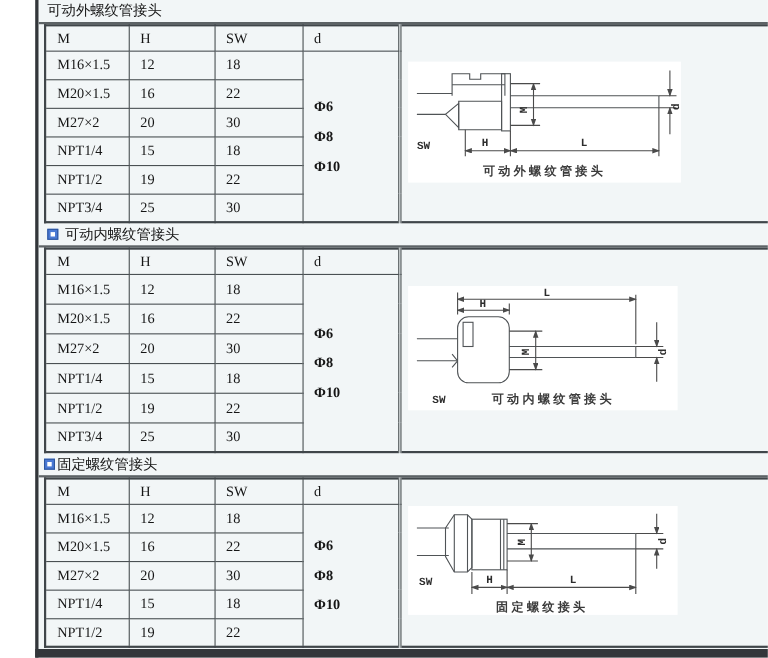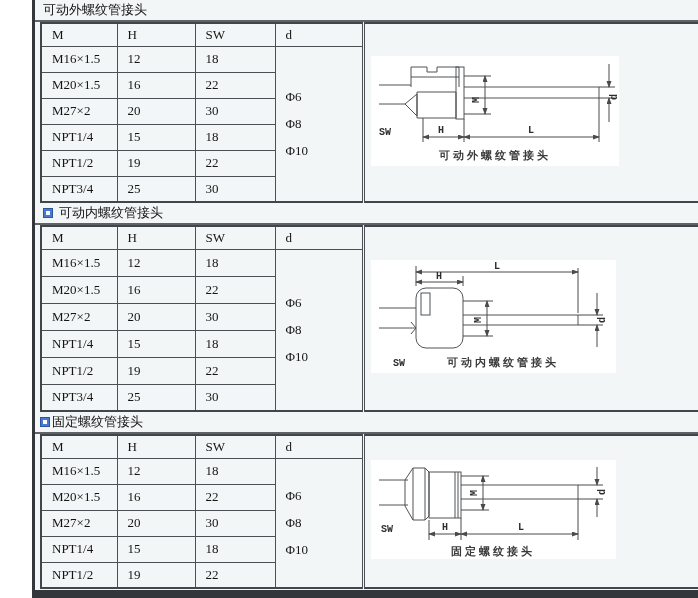--- a/index.html
+++ b/index.html
@@ -46,21 +46,21 @@
     padding:0 0 0 10px;
     height:26px;
     box-sizing:border-box;
     overflow:hidden;
     vertical-align:middle;
   }
   .section-2 .spec-table td{height:27px;}
   .spec-table td.hcell{height:23px;}
   .section-2 .spec-table td.hcell{height:23px;}
   td.d-cell{vertical-align:middle;}
-  td.d-cell div{height:27px;line-height:27px;}
+  td.d-cell div{height:27px;line-height:27px;font-weight:bold;}
   td.diag-cell{
     border-left:3px double #4a5053;
     padding:0 0 0 6px;
     vertical-align:middle;
   }
   .diag-box{background:#ffffff;display:inline-block;line-height:0;}
   svg{display:block;}
   svg .ln{stroke:#4f5356;stroke-width:1;fill:none;}
   svg .dm{stroke:#4a4a4a;stroke-width:1;fill:none;}
   svg .dim{font:bold 10px "Liberation Mono","DejaVu Sans Mono",monospace;fill:#2d2d2d;stroke:none;}

